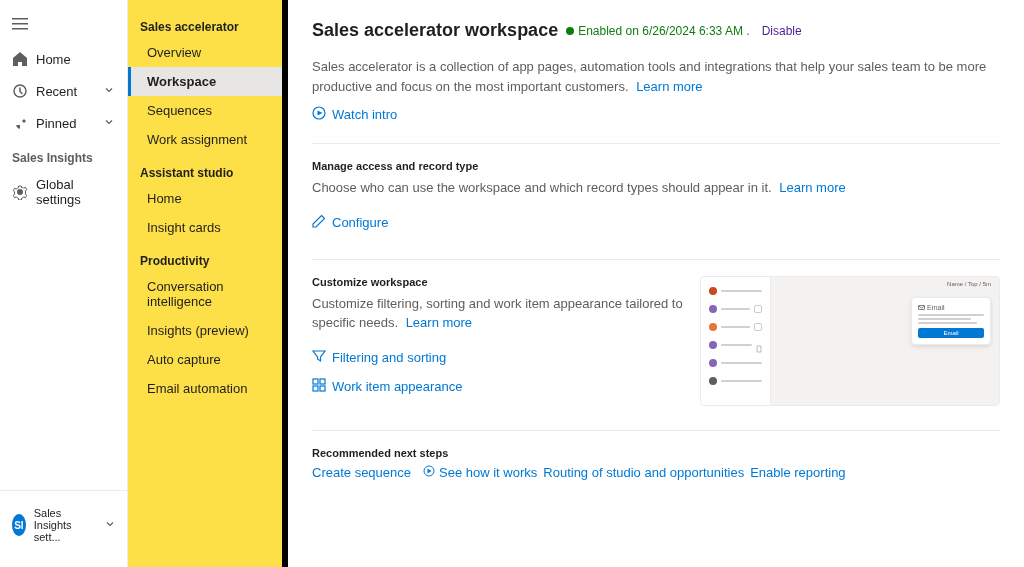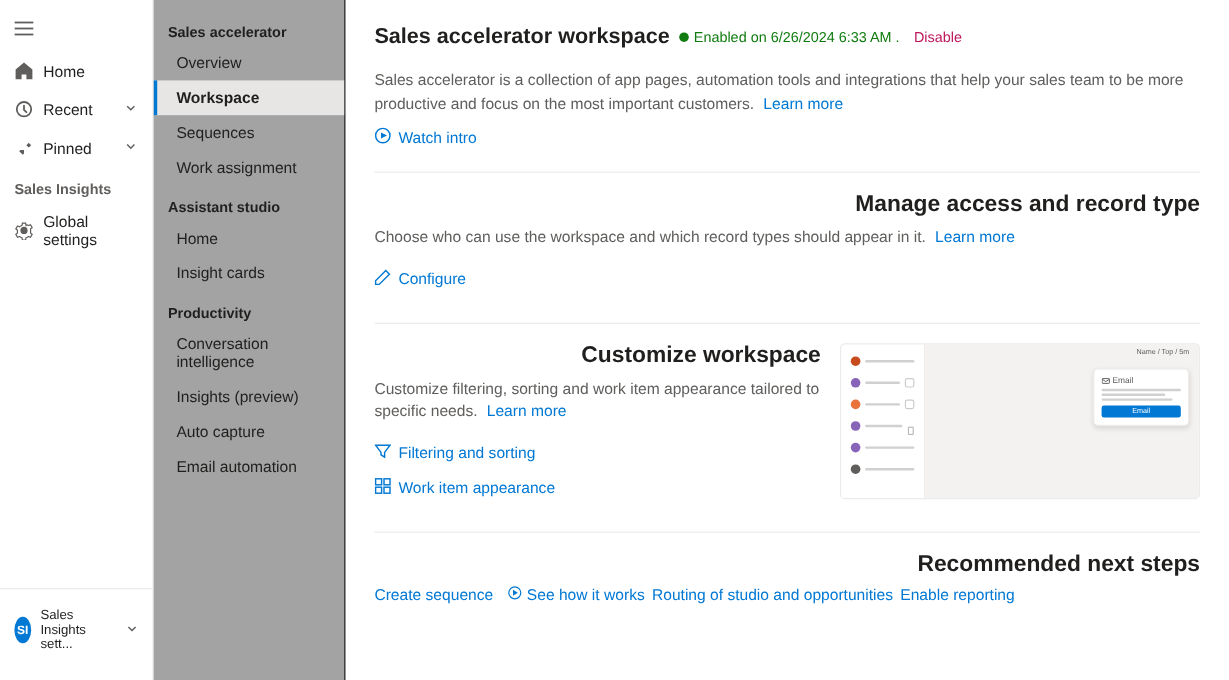--- a/index.html
+++ b/index.html
@@ -9,38 +9,38 @@
     .left-nav { width: 128px; background: #fff; border-right: 1px solid #edebe9; display: flex; flex-direction: column; height: 100%; padding: 8px 0; }
     .nav-hamburger { padding: 8px 12px; cursor: pointer; }
     .nav-item { display: flex; align-items: center; gap: 8px; padding: 8px 12px; cursor: pointer; color: #201f1e; font-size: 13px; }
     .nav-item .icon { width: 16px; height: 16px; display: flex; align-items: center; justify-content: center; flex-shrink: 0; }
     .nav-item .chevron { margin-left: auto; }
     .nav-section-label { padding: 12px 12px 4px; font-size: 12px; font-weight: 600; color: #605e5c; }
     .nav-bottom { margin-top: auto; border-top: 1px solid #edebe9; padding: 8px 0; }
     .nav-bottom-item { display: flex; align-items: center; gap: 8px; padding: 8px 12px; cursor: pointer; font-size: 12px; }
 
     
-    .sidebar { width: 160px; background: #a3a3a3; border-right: 1px solid #000000; height: 100%; overflow-y: auto; padding: 8px 0; }
+    .sidebar { width: 160px; background: #fde047; border-right: 6px solid #000000; height: 100%; overflow-y: auto; padding: 8px 0; }
     .sidebar-item { padding: 7px 16px; cursor: pointer; font-size: 13px; color: #201f1e; border-left: 3px solid transparent; }
     .sidebar-item.active { background: #e8e6e4; border-left: 3px solid #0078d4; font-weight: 600; }
     .sidebar-subsection { padding: 12px 12px 4px; font-size: 12px; font-weight: 700; color: #201f1e; }
 
     
     .main { flex: 1; overflow-y: auto; padding: 20px 24px; background: #fff; }
     .page-header { display: flex; align-items: center; gap: 8px; margin-bottom: 16px; }
     .page-title { font-size: 18px; font-weight: 600; color: #201f1e; }
     .status-badge { display: flex; align-items: center; gap: 4px; font-size: 12px; color: #107c10; }
     .status-dot { width: 8px; height: 8px; border-radius: 50%; background: #107c10; }
-    .disable-link { font-size: 12px; color: #be185d; cursor: pointer; text-decoration: none; margin-left: 4px; }
+    .disable-link { font-size: 12px; color: #4c1d95; cursor: pointer; text-decoration: none; margin-left: 4px; }
     .page-desc { font-size: 13px; color: #605e5c; margin-bottom: 4px; line-height: 1.5; }
     .learn-more { color: #0078d4; cursor: pointer; text-decoration: none; }
     .watch-intro { display: flex; align-items: center; gap: 6px; color: #0078d4; cursor: pointer; font-size: 13px; margin: 10px 0 20px; }
 
     .section { margin-bottom: 24px; }
-    .section-title { font-size: 19px; font-weight: 600; margin-bottom: 6px; text-align: right; }
+    .section-title { font-size: 11px; font-weight: 600; margin-bottom: 6px; }
     .section-desc { font-size: 13px; color: #605e5c; margin-bottom: 12px; line-height: 1.5; }
 
     .action-link { display: flex; align-items: center; gap: 6px; color: #0078d4; cursor: pointer; font-size: 13px; padding: 4px 0; text-decoration: none; }
     .action-link .link-icon { color: #0078d4; }
 
     
     .customize-row { display: flex; gap: 16px; align-items: flex-start; }
     .customize-content { flex: 1; }
     .workspace-preview { width: 300px; height: 130px; border: 1px solid #edebe9; border-radius: 4px; overflow: hidden; display: flex; position: relative; background: #f8f8f8; flex-shrink: 0; }
     .preview-left { width: 70px; background: #fff; border-right: 1px solid #edebe9; padding: 8px 4px; display: flex; flex-direction: column; gap: 6px; }

